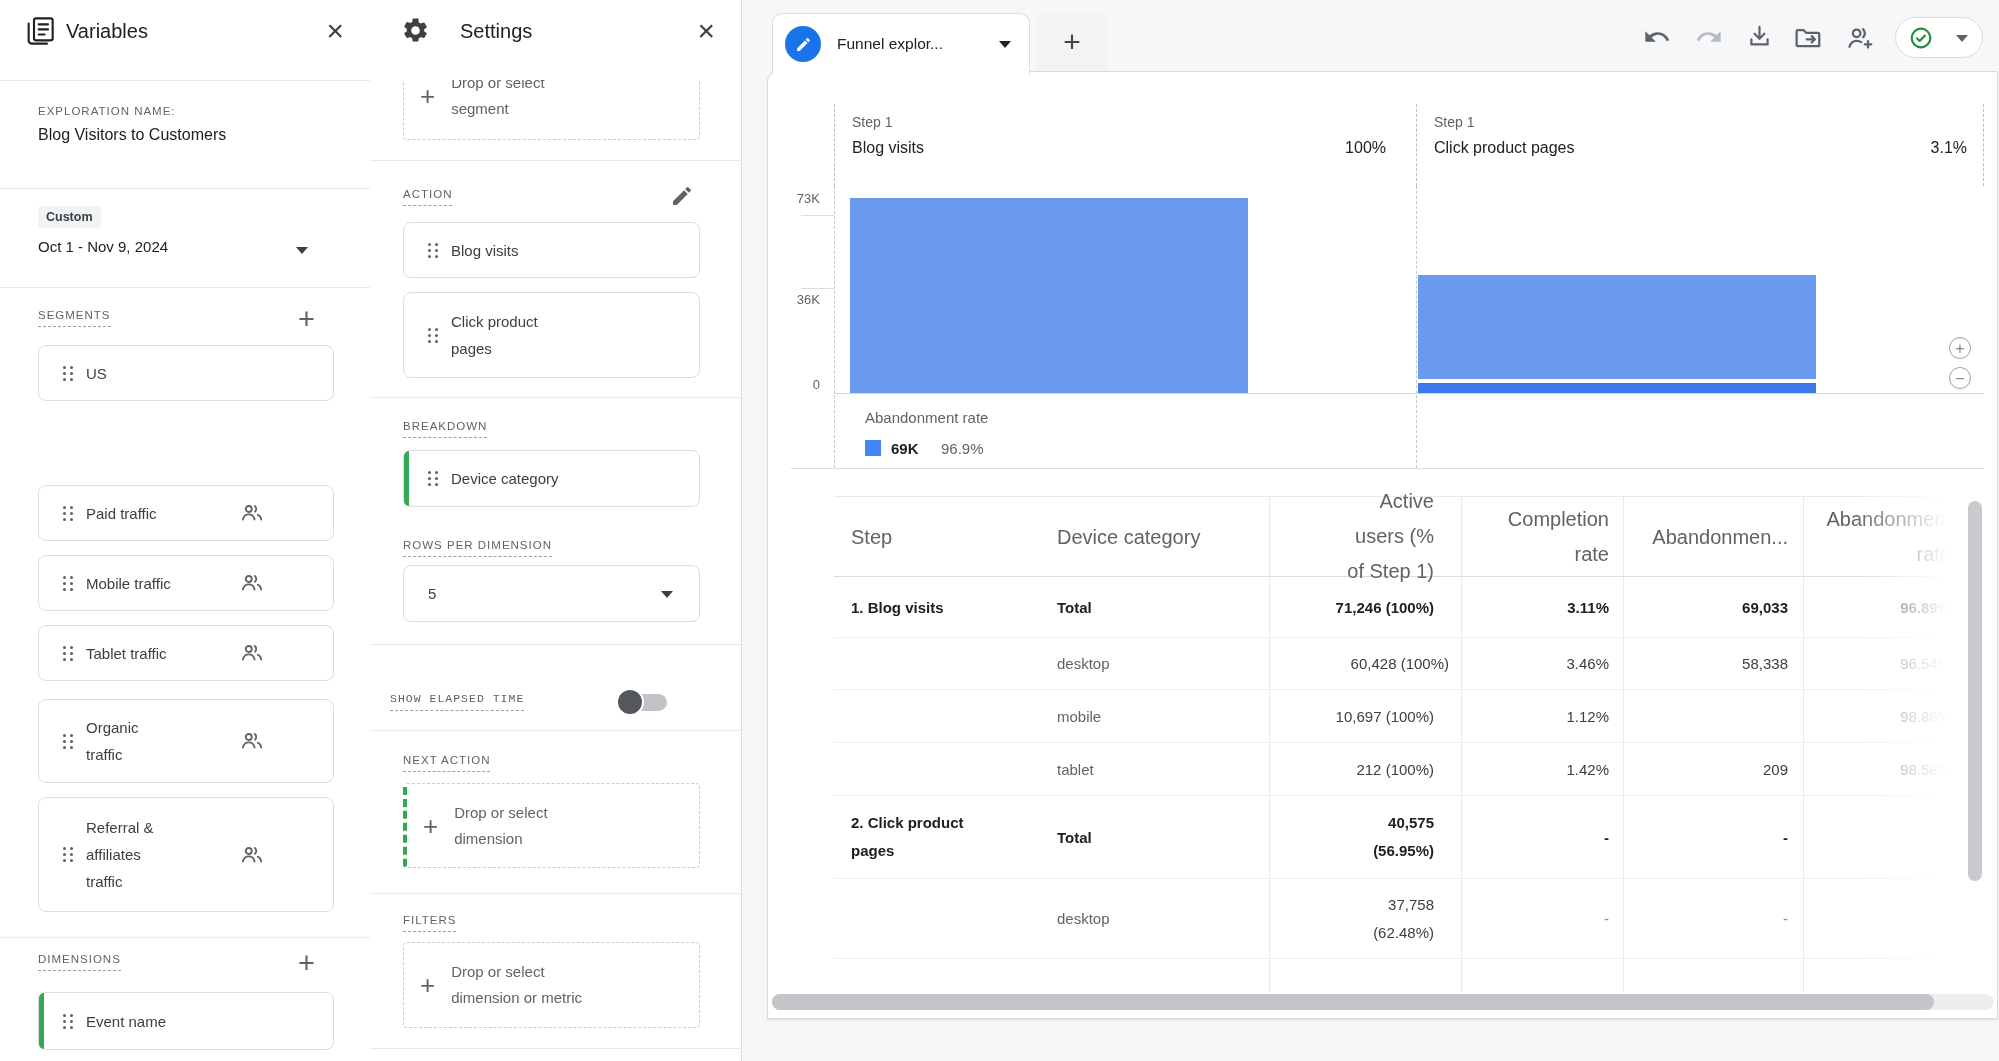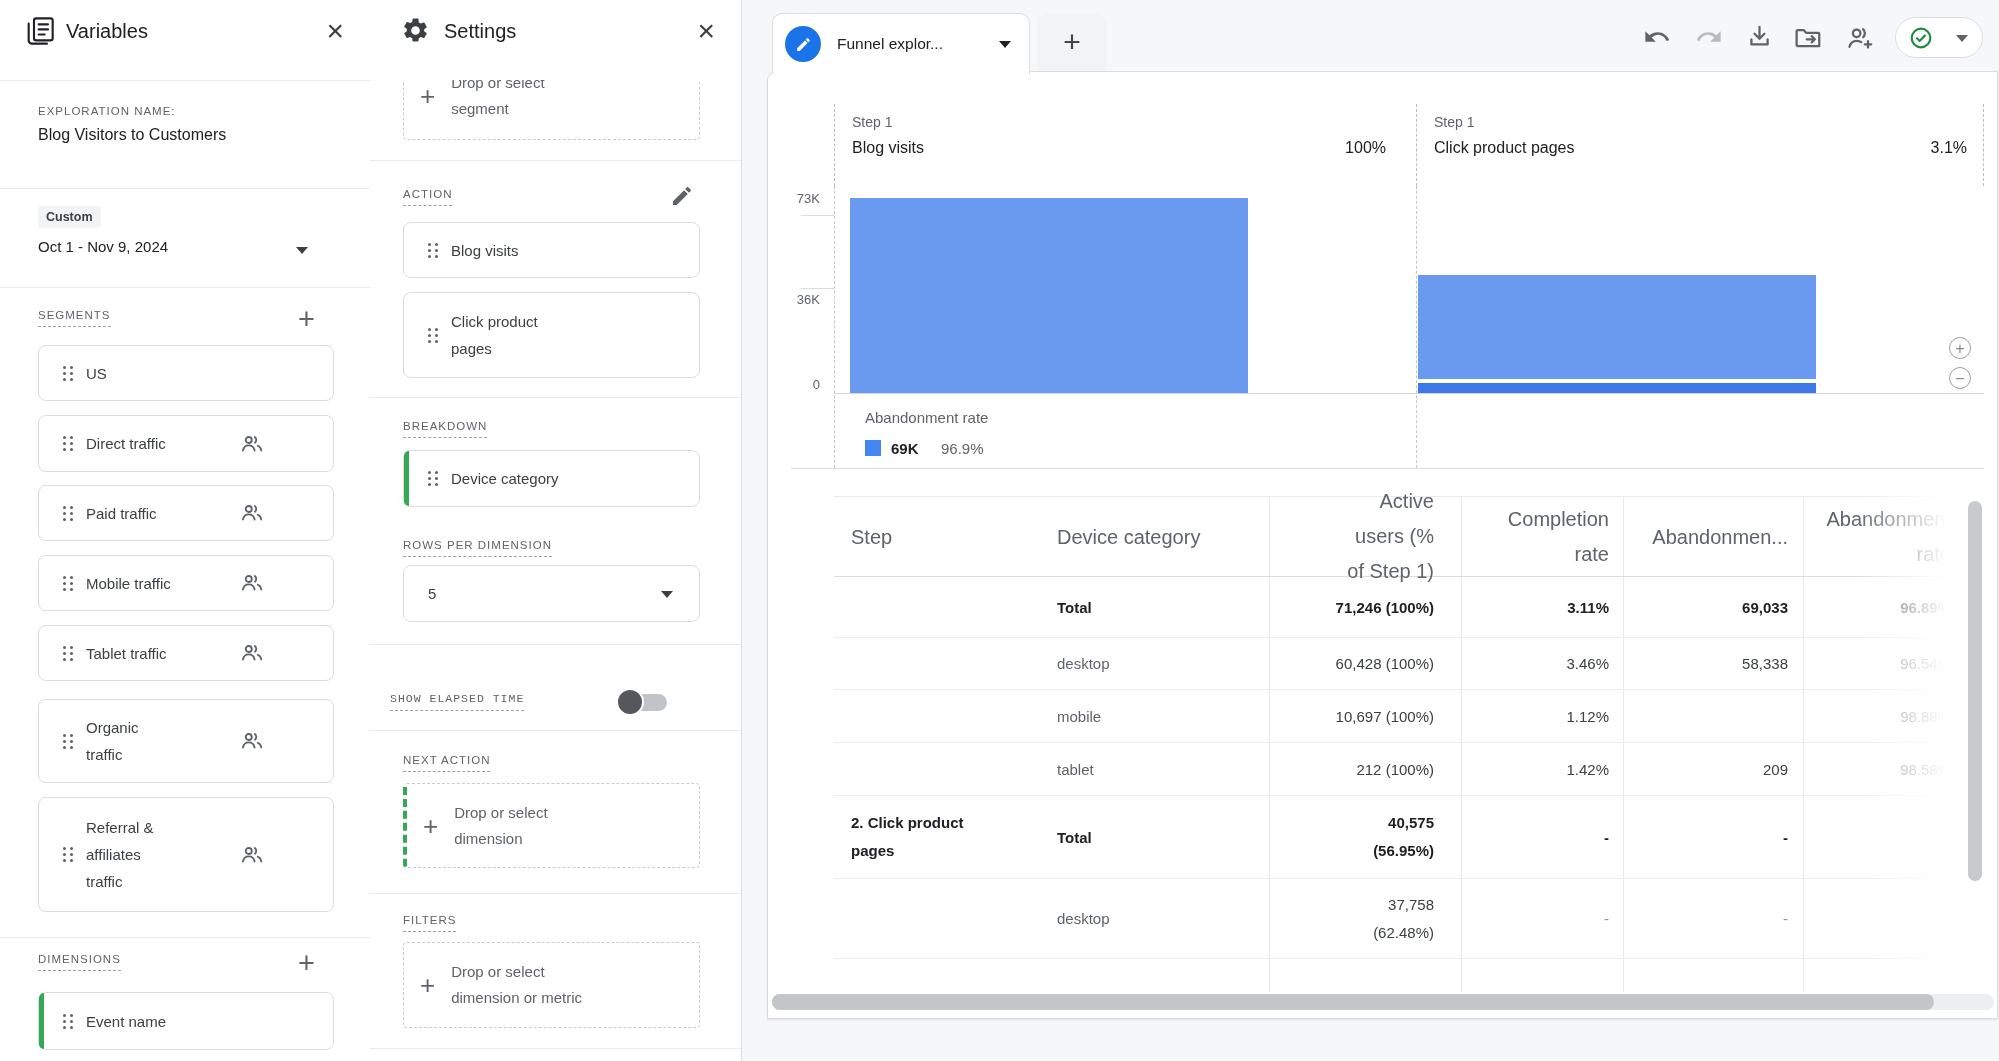--- a/index.html
+++ b/index.html
@@ -87,32 +87,20 @@
   <span class="abs caret" style="left:296px;top:247px;"></span>
   <div class="divider" style="top:287px;"></div>
 
   <span class="abs seclbl" style="left:38px;top:309px;">SEGMENTS</span>
   <span class="abs plusbtn" style="left:298px;top:305px;">+</span>
 
   <div class="chip" style="left:38px;top:345px;width:296px;height:56px;">
     <i class="dots"></i>
     <span class="lbl">US</span>
   </div>
-  <div class="chip" style="left:38px;top:415px;width:296px;height:57px;">
-    <i class="dots"></i>
-    <span class="lbl">Direct traffic</span>
-    <span class="ppl">
-        <svg width="26" height="26" viewBox="0 0 24 24" fill="none" stroke="#5f6368" stroke-width="1.7" stroke-linecap="round">
-          <circle cx="9" cy="8.3" r="2.8"></circle>
-          <path d="M3.6 18c.7-3.1 2.9-4.7 5.4-4.7s4.7 1.6 5.4 4.7"></path>
-          <path d="M14.6 5.6a3.4 3.4 0 0 1 .2 5.2"></path>
-          <path d="M17.3 13.6c1.8.7 2.9 2.1 3.2 4.4"></path>
-        </svg>
-      </span>
-  </div>
   <div class="chip" style="left:38px;top:485px;width:296px;height:56px;">
     <i class="dots"></i>
     <span class="lbl">Paid traffic</span>
     <span class="ppl">
         <svg width="26" height="26" viewBox="0 0 24 24" fill="none" stroke="#5f6368" stroke-width="1.7" stroke-linecap="round">
           <circle cx="9" cy="8.3" r="2.8"></circle>
           <path d="M3.6 18c.7-3.1 2.9-4.7 5.4-4.7s4.7 1.6 5.4 4.7"></path>
           <path d="M14.6 5.6a3.4 3.4 0 0 1 .2 5.2"></path>
           <path d="M17.3 13.6c1.8.7 2.9 2.1 3.2 4.4"></path>
         </svg>
@@ -181,21 +169,21 @@
   <div class="dropbox" style="left:33px;top:52px;width:297px;height:88px;border-top:none;z-index:1;">
     <span class="plusbtn" style="font-size:26px;color:#5f6368;">+</span>
     <span class="txt" style="max-width:130px;">Drop or select segment</span>
   </div>
   <div class="abs" style="left:0;top:0;width:100%;height:80px;background:#fff;z-index:2;">
     <span class="abs" style="left:31px;top:16px;">
       <svg width="29" height="29" viewBox="0 0 24 24">
           <path fill-rule="evenodd" fill="#3c4043" d="M19.14 12.94c.04-.3.06-.61.06-.94 0-.32-.02-.64-.07-.94l2.03-1.58a.49.49 0 0 0 .12-.61l-1.92-3.32a.49.49 0 0 0-.59-.22l-2.39.96c-.5-.38-1.03-.7-1.62-.94l-.36-2.54A.48.48 0 0 0 13.92 2h-3.84c-.24 0-.43.17-.47.41l-.36 2.54c-.59.24-1.13.57-1.62.94l-2.39-.96a.49.49 0 0 0-.59.22L2.73 8.47c-.12.21-.08.47.12.61l2.03 1.58c-.05.3-.09.63-.09.94s.02.64.07.94l-2.03 1.58a.49.49 0 0 0-.12.61l1.92 3.32c.12.22.37.29.59.22l2.39-.96c.5.38 1.03.7 1.62.94l.36 2.54c.05.24.24.41.48.41h3.84c.24 0 .44-.17.47-.41l.36-2.54c.59-.24 1.13-.56 1.62-.94l2.39.96c.22.08.47 0 .59-.22l1.92-3.32a.49.49 0 0 0-.12-.61l-2.01-1.58zM12 15.6A3.61 3.61 0 0 1 8.4 12c0-1.98 1.62-3.6 3.6-3.6s3.6 1.62 3.6 3.6-1.62 3.6-3.6 3.6z"></path>
         </svg>
     </span>
-    <span class="abs panel-title" style="left:74px;top:20px;text-align:center;">Settings</span>
+    <span class="abs panel-title" style="left:90px;top:20px;text-align:center;">Settings</span>
     <span class="abs closex" style="right:26px;top:16px;">×</span>
   </div>
   <div class="divider" style="top:160px;z-index:2;"></div>
 
   <span class="abs seclbl" style="left:33px;top:188px;">ACTION</span>
   <span class="abs" style="left:300px;top:184px;">
     <svg width="24" height="24" viewBox="0 0 24 24" fill="#5f6368">
         <path d="M3 17.25V21h3.75L17.81 9.94l-3.75-3.75L3 17.25zM20.71 7.04a1 1 0 0 0 0-1.41l-2.34-2.34a1 1 0 0 0-1.41 0l-1.83 1.83 3.75 3.75 1.83-1.83z"></path>
       </svg>
   </span>
@@ -342,30 +330,31 @@
     <div class="tr" style="top:424px;height:81px;border-top:1px solid #e7e9eb;border-bottom-color:#dadce0;">
       <div class="cell th" style="left:17px;width:150px;">Step</div>
       <div class="cell th" style="left:223px;width:200px;">Device category</div>
       <div class="cell th num wrapcell" style="left:500px;width:100px;line-height:35px;">Active users (% of Step 1)</div>
       <div class="cell th num wrapcell" style="left:685px;width:90px;line-height:35px;">Completion rate</div>
       <div class="cell th num" style="left:789px;width:165px;">Abandonmen...</div>
       <div class="cell th num wrapcell" style="left:1007px;width:110px;line-height:35px;">Abandonment rate</div>
     </div>
 
     <div class="tr" style="top:505px;height:61px;">
+      <div class="cell b" style="left:17px;width:180px;">1. Blog visits</div>
       <div class="cell b" style="left:223px;width:150px;">Total</div>
       <div class="cell num b" style="left:435px;width:165px;">71,246 (100%)</div>
       <div class="cell num b" style="left:627px;width:148px;">3.11%</div>
       <div class="cell num b" style="left:789px;width:165px;text-align:center;">69,033</div>
       <div class="cell num rate1" style="left:969px;width:148px;">96.89%</div>
     </div>
 
     <div class="tr" style="top:566px;height:52px;">
       <div class="cell dev" style="left:223px;width:150px;">desktop</div>
-      <div class="cell num sub" style="left:435px;width:165px;">60,428 (100%)</div>
+      <div class="cell num sub" style="left:450px;width:165px;">60,428 (100%)</div>
       <div class="cell num sub" style="left:627px;width:148px;">3.46%</div>
       <div class="cell num sub" style="left:789px;width:165px;">58,338</div>
       <div class="cell num rate2" style="left:969px;width:148px;">96.54%</div>
     </div>
 
     <div class="tr" style="top:618px;height:53px;">
       <div class="cell dev" style="left:223px;width:150px;">mobile</div>
       <div class="cell num sub" style="left:435px;width:165px;">10,697 (100%)</div>
       <div class="cell num sub" style="left:627px;width:148px;">1.12%</div>
       <div class="cell num rate2" style="left:969px;width:148px;">98.88%</div>

